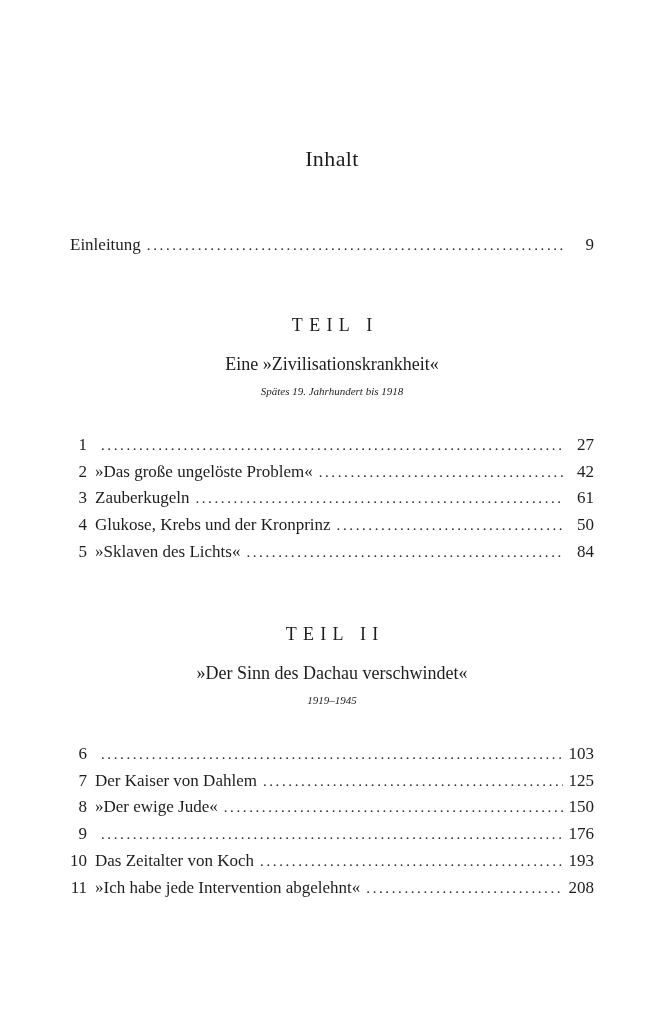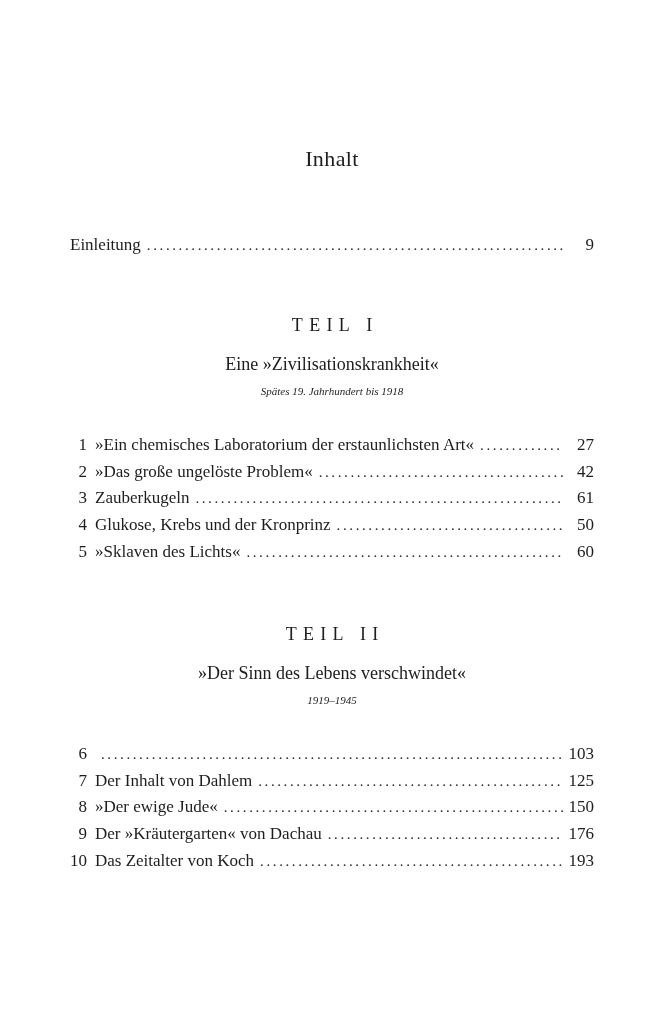--- a/index.html
+++ b/index.html
@@ -97,21 +97,20 @@
 
   <div class="section sec1">
     <div class="section-heading">TEIL I</div>
     <div class="section-sub">Eine »Zivilisationskrankheit«</div>
     <div class="section-subsub">Spätes 19. Jahrhundert bis 1918</div>
   </div>
 
   <div class="entries">
     <div class="row">
       <span class="num">1</span>
-      <span class="t">»Ein chemisches Laboratorium der erstaunlichsten Art«</span>
       <span class="leader"></span>
       <span class="pg">27</span>
     </div>
     <div class="row">
       <span class="num">2</span>
       <span class="t">»Das große ungelöste Problem«</span>
       <span class="leader"></span>
       <span class="pg">42</span>
     </div>
     <div class="row">
@@ -123,55 +122,60 @@
     <div class="row">
       <span class="num">4</span>
       <span class="t">Glukose, Krebs und der Kronprinz</span>
       <span class="leader"></span>
       <span class="pg">50</span>
     </div>
     <div class="row">
       <span class="num">5</span>
       <span class="t">»Sklaven des Lichts«</span>
       <span class="leader"></span>
-      <span class="pg">60</span>
+      <span class="pg">84</span>
     </div>
   </div>
 
   <div class="section sec2">
     <div class="section-heading">TEIL II</div>
-    <div class="section-sub">»Der Sinn des Lebens verschwindet«</div>
+    <div class="section-sub">»Der Sinn des Dachau verschwindet«</div>
     <div class="section-subsub">1919–1945</div>
   </div>
 
   <div class="entries">
     <div class="row">
       <span class="num">6</span>
       <span class="leader"></span>
       <span class="pg">103</span>
     </div>
     <div class="row">
       <span class="num">7</span>
-      <span class="t">Der Inhalt von Dahlem</span>
+      <span class="t">Der Kaiser von Dahlem</span>
       <span class="leader"></span>
       <span class="pg">125</span>
     </div>
     <div class="row">
       <span class="num">8</span>
       <span class="t">»Der ewige Jude«</span>
       <span class="leader"></span>
       <span class="pg">150</span>
     </div>
     <div class="row">
       <span class="num">9</span>
-      <span class="t">Der »Kräutergarten« von Dachau</span>
       <span class="leader"></span>
       <span class="pg">176</span>
     </div>
     <div class="row">
       <span class="num">10</span>
       <span class="t">Das Zeitalter von Koch</span>
       <span class="leader"></span>
       <span class="pg">193</span>
     </div>
+    <div class="row">
+      <span class="num">11</span>
+      <span class="t">»Ich habe jede Intervention abgelehnt«</span>
+      <span class="leader"></span>
+      <span class="pg">208</span>
+    </div>
   </div>
 
 </div>
 
 </body></html>

